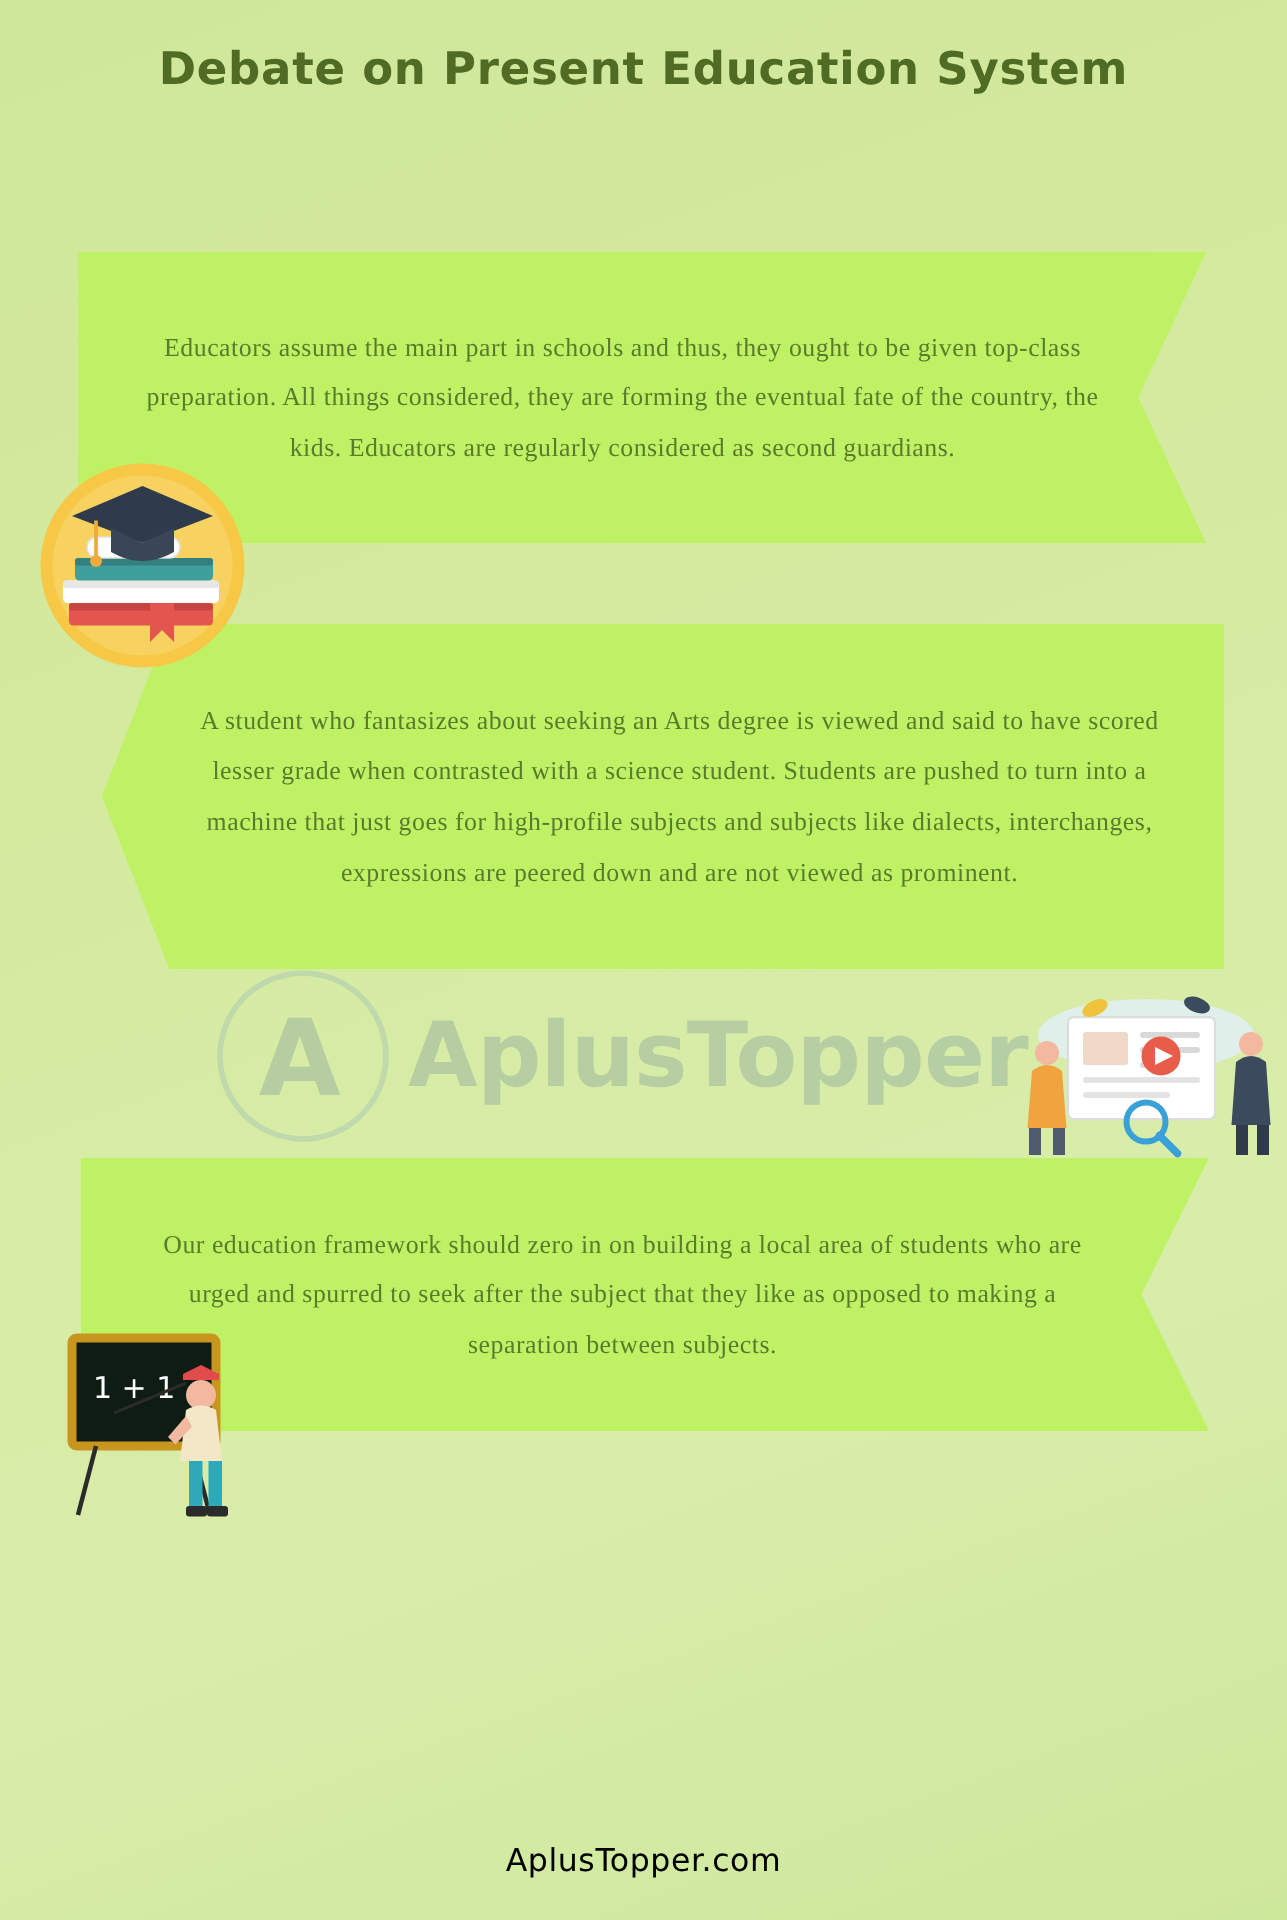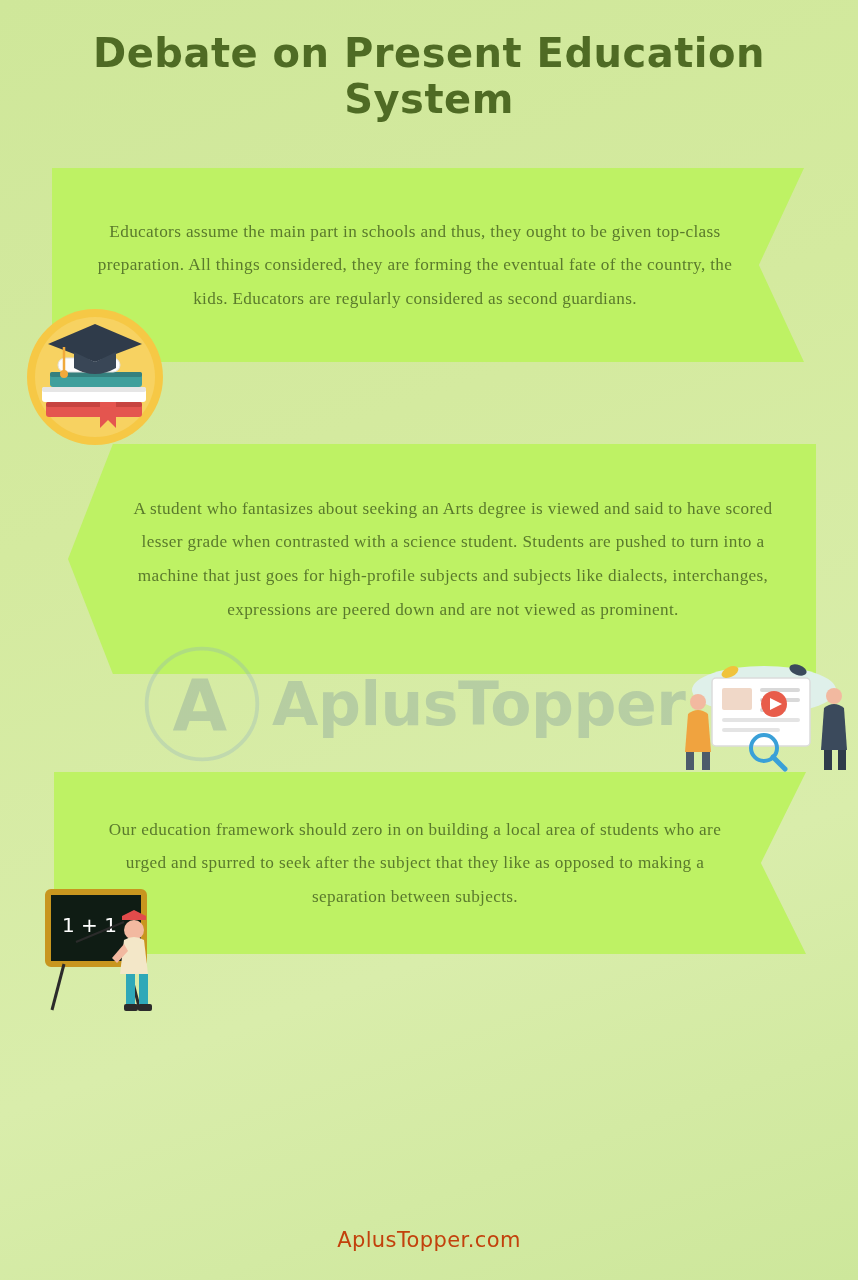--- a/index.html
+++ b/index.html
@@ -23,21 +23,21 @@
 
   
   .title {
     position: absolute;
     top: 30px;
     left: 0;
     width: 858px;
     text-align: center;
     font-family: "DejaVu Sans", sans-serif;
     font-weight: bold;
-    font-size: 40px;
+    font-size: 30px;
     line-height: 1.15;
     letter-spacing: 0.5px;
     color: #4f6b24;
     padding: 0 60px;
     box-sizing: border-box;
   }
 
   
   .banner {
     position: absolute;
@@ -66,21 +66,21 @@
     top: 168px;
     width: 752px;
     height: 194px;
     clip-path: polygon(0% 0%, 100% 0%, 94% 50%, 100% 100%, 6% 100%, 0% 100%);
     -webkit-clip-path: polygon(0% 0%, 100% 0%, 94% 50%, 100% 100%, 6% 100%, 0% 100%);
   }
   #banner-1 p { padding-right: 26px; }
 
   #banner-2 {
     left: 68px;
-    top: 444px;
+    top: 416px;
     width: 748px;
     height: 230px;
     clip-path: polygon(6% 0%, 100% 0%, 100% 100%, 6% 100%, 0% 50%);
     -webkit-clip-path: polygon(6% 0%, 100% 0%, 100% 100%, 6% 100%, 0% 50%);
   }
   #banner-2 p { padding-left: 22px; }
 
   #banner-3 {
     left: 54px;
     top: 752px;
@@ -131,21 +131,21 @@
     font-family: "DejaVu Sans", sans-serif;
   }
 
   
   .footer {
     position: absolute;
     left: 0;
     top: 1228px;
     width: 858px;
     text-align: center;
-    color: #c2410c;
+    color: #000000;
     font-size: 21px;
     letter-spacing: 0.4px;
   }
 </style>
 </head>
 <body>
 
 <div class="page">
 
   <div class="title">Debate on Present Education System</div>

